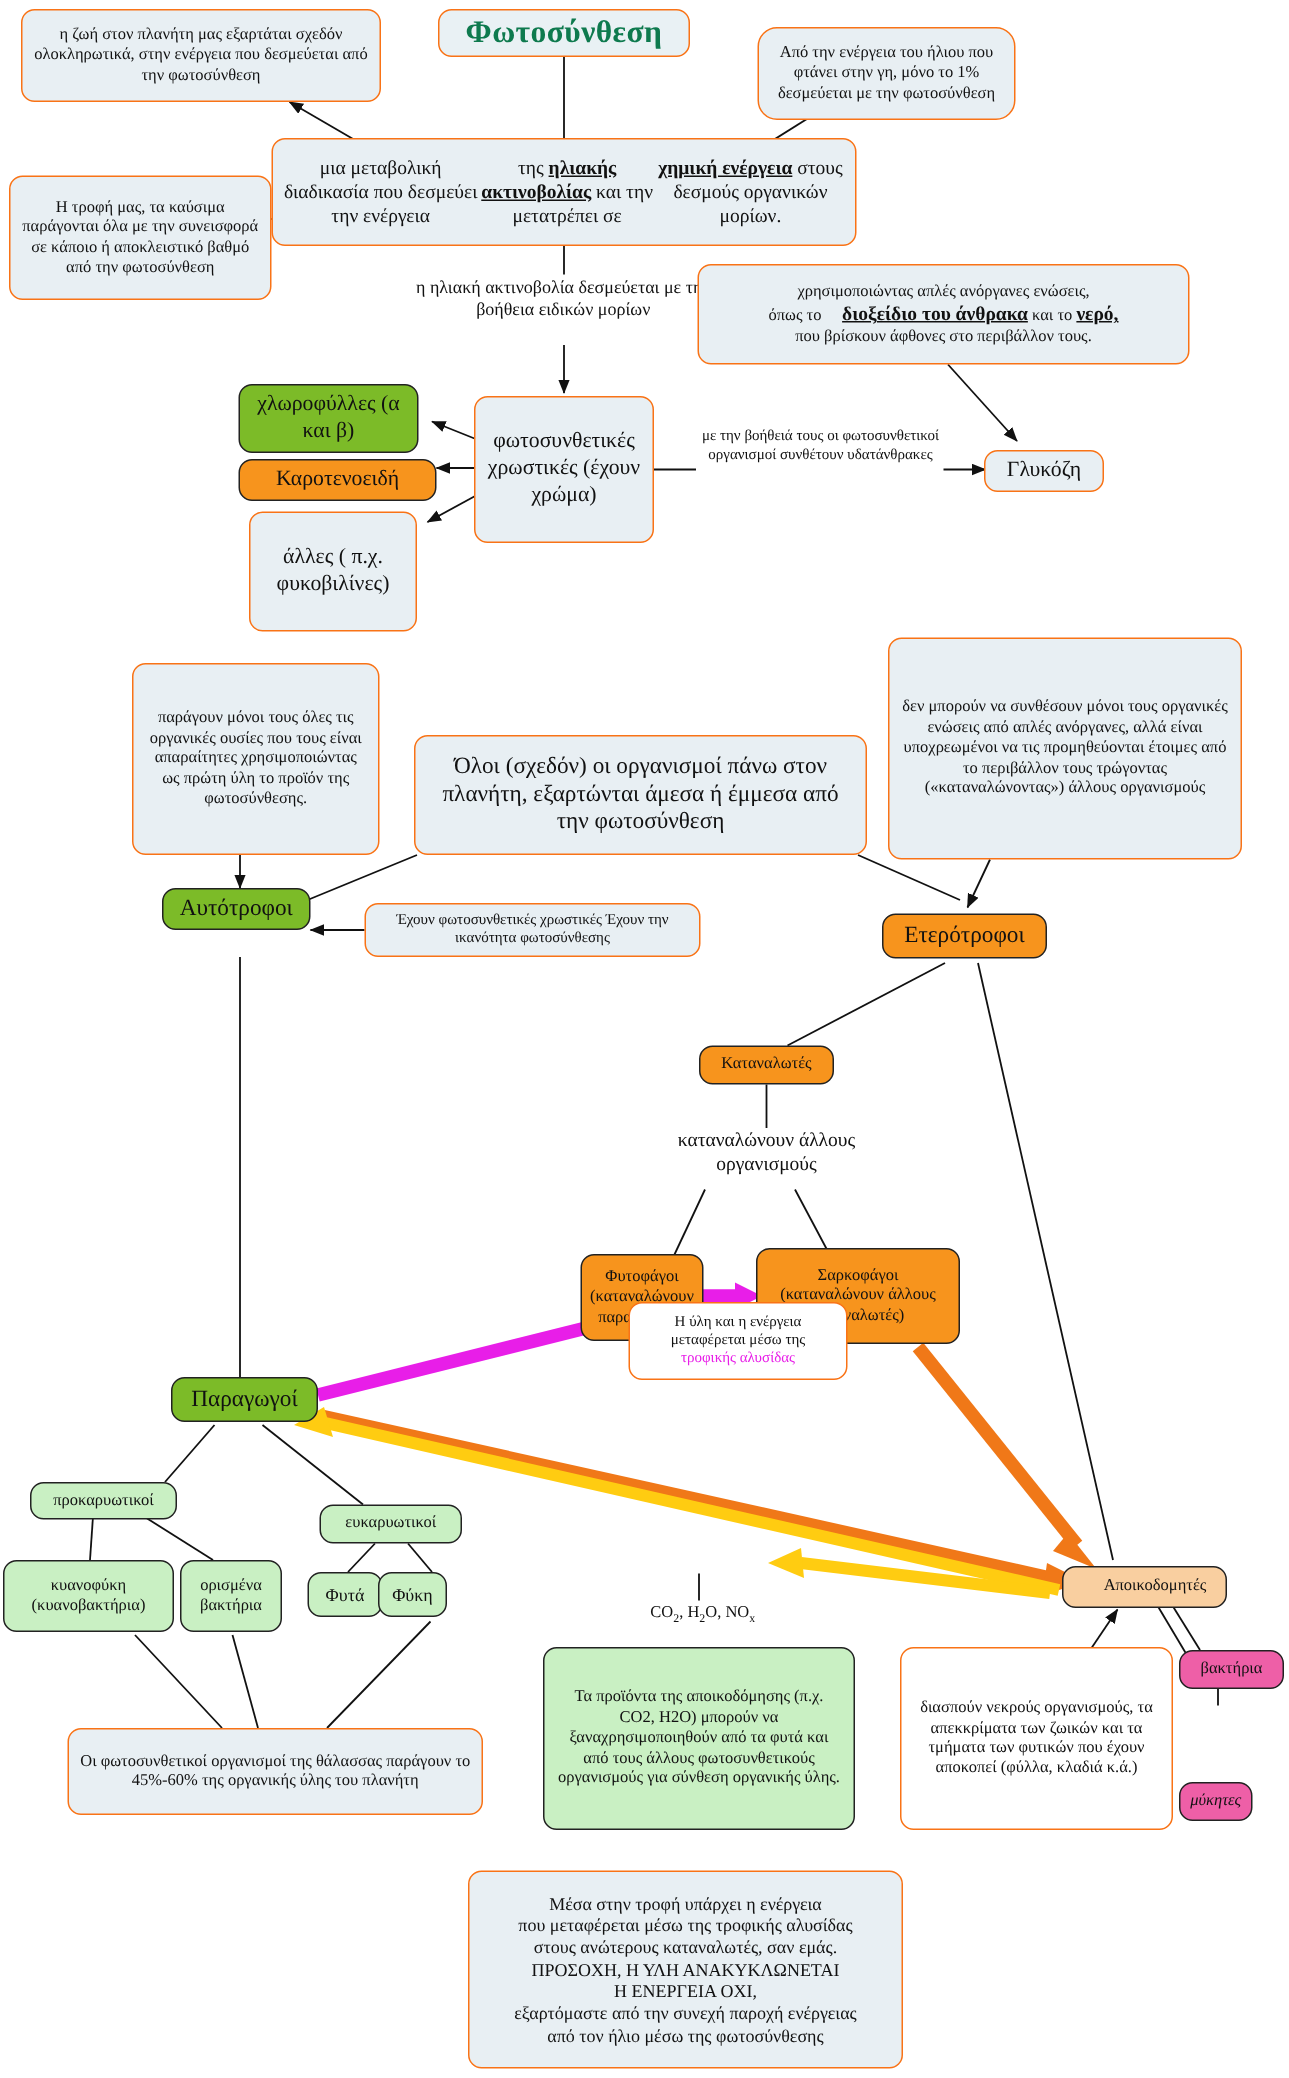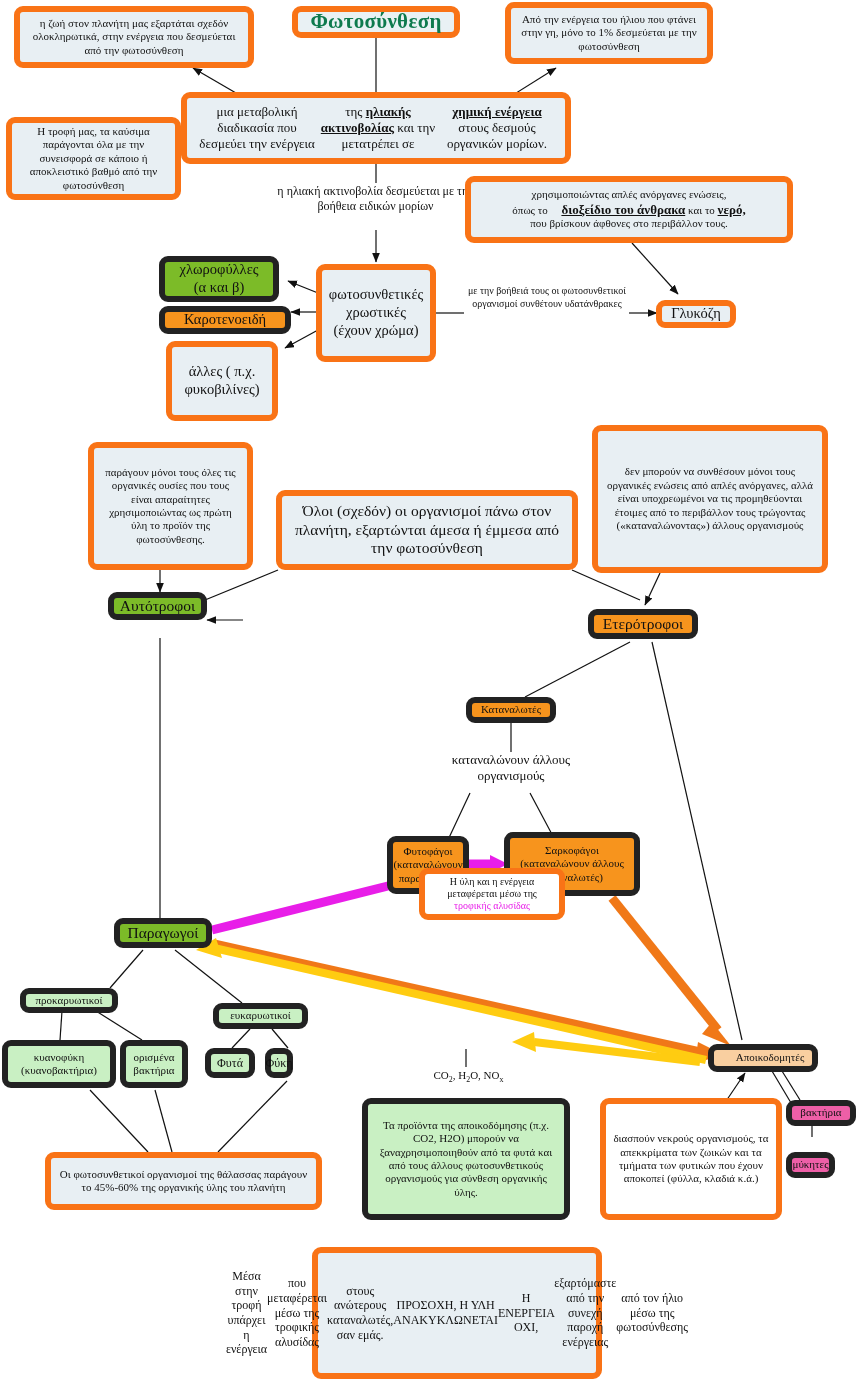--- a/index.html
+++ b/index.html
@@ -1,20 +1,20 @@
 <!DOCTYPE html>
 <html><head>
 <meta charset="utf-8">
 <style>
   html,body{margin:0;padding:0;background:#ffffff;}
   body{font-family:"Liberation Serif", serif;}
   #map{position:relative;width:859px;height:1385px;overflow:hidden;background:#fff;}
   svg#edges{position:absolute;left:0;top:0;width:859px;height:1385px;pointer-events:none;}
   .node{position:absolute;box-sizing:border-box;display:flex;align-items:center;justify-content:center;
-        text-align:center;border:6px solid #f97316;border-radius:9px;background:#e8eff3;color:#111;
+        text-align:center;border:1px solid #f97316;border-radius:9px;background:#e8eff3;color:#111;
         line-height:1.22;padding:4px 7px;}
   .node.plain{background:#e8eff3;}
   .node.white{background:#ffffff;}
   .node.green{background:#7cbb28;border-color:#222;}
   .node.lgreen{background:#c9f0c3;border-color:#222;}
   .node.orange{background:#f7941d;border-color:#222;}
   .node.peach{background:#f9cfa0;border-color:#222;}
   .node.pink{background:#ee5fa7;border-color:#222;}
   .node.title{background:#e9f1f4;color:#0e7a4e;font-weight:bold;font-size:21px;letter-spacing:.3px;}
   .label{position:absolute;text-align:center;color:#111;line-height:1.25;background:transparent;} .fs10{font-size:10px;} .fs11{font-size:11px;}
@@ -140,21 +140,21 @@
       <path d="M216,938 L196,950 L222,958 z" fill="#ffcc11"></path>
       <path d="M700,1062 L534,1042" stroke="#ffcc11" stroke-width="8" fill="none"></path>
       <path d="M534,1032 L512,1042 L536,1052 z" fill="#ffcc11"></path>
     </g>
   </svg>
 
   <div class="node title" style="left:292px;top:6px;width:168px;height:32px;">Φωτοσύνθεση</div>
 
   <div class="node plain fs11" style="left:14px;top:6px;width:240px;height:62px;">η ζωή στον πλανήτη μας εξαρτάται σχεδόν ολοκληρωτικά, στην ενέργεια που δεσμεύεται από την φωτοσύνθεση</div>
 
-  <div class="node plain fs11" style="left:505px;top:2px;width:208px;height:62px;">Από την ενέργεια του ήλιου που φτάνει στην γη, μόνο το 1% δεσμεύεται με την φωτοσύνθεση</div>
+  <div class="node plain fs11" style="left:505px;top:18px;width:172px;height:62px;border-radius:13px;">Από την ενέργεια του ήλιου που φτάνει στην γη, μόνο το 1% δεσμεύεται με την φωτοσύνθεση</div>
 
   <div class="node plain fs13" style="left:181px;top:92px;width:390px;height:72px;flex-direction:row;">
     <div>μια μεταβολική διαδικασία που δεσμεύει την ενέργεια</div>
     <div>
       <span>της </span><span class="u">ηλιακής ακτινοβολίας</span><span> και την μετατρέπει σε</span>
     </div>
     <div>
       <span class="u">χημική ενέργεια</span><span> στους δεσμούς οργανικών μορίων.</span>
     </div>
   </div>
@@ -184,20 +184,21 @@
   <div class="node plain fs14" style="left:656px;top:300px;width:80px;height:28px;">Γλυκόζη</div>
 
   <div class="node plain fs11" style="left:88px;top:442px;width:165px;height:128px;">παράγουν μόνοι τους όλες τις οργανικές ουσίες που τους είναι απαραίτητες χρησιμοποιώντας ως πρώτη ύλη το προϊόν της φωτοσύνθεσης.</div>
 
   <div class="node plain fs15" style="left:276px;top:490px;width:302px;height:80px;">Όλοι (σχεδόν) οι οργανισμοί πάνω στον πλανήτη, εξαρτώνται άμεσα ή έμμεσα από την φωτοσύνθεση</div>
 
   <div class="node plain fs11" style="left:592px;top:425px;width:236px;height:148px;">δεν μπορούν να συνθέσουν μόνοι τους οργανικές ενώσεις από απλές ανόργανες, αλλά είναι υποχρεωμένοι να τις προμηθεύονται έτοιμες από το περιβάλλον τους τρώγοντας («καταναλώνοντας») άλλους οργανισμούς</div>
 
   <div class="node green fs15" style="left:108px;top:592px;width:99px;height:28px;">Αυτότροφοι</div>
 
+  <div class="node plain fs10" style="left:243px;top:602px;width:224px;height:36px;">Έχουν φωτοσυνθετικές χρωστικές Έχουν την ικανότητα φωτοσύνθεσης</div>
 
   <div class="node orange fs15" style="left:588px;top:609px;width:110px;height:30px;">Ετερότροφοι</div>
 
   <div class="node orange fs11" style="left:466px;top:697px;width:90px;height:26px;text-align:center;">Καταναλωτές</div>
 
   <div class="label fs13" style="left:436px;top:752px;width:150px;">καταναλώνουν άλλους οργανισμούς</div>
 
   <div class="node orange fs11" style="left:387px;top:836px;width:82px;height:58px;">Φυτοφάγοι (καταναλώνουν παραγωγούς)</div>
 
   <div class="node orange fs11" style="left:504px;top:832px;width:136px;height:64px;">Σαρκοφάγοι (καταναλώνουν άλλους καταναλωτές)</div>
@@ -213,39 +214,39 @@
   <div class="node lgreen fs11" style="left:20px;top:988px;width:98px;height:25px;">προκαρυωτικοί</div>
 
   <div class="node lgreen fs11" style="left:2px;top:1040px;width:114px;height:48px;">κυανοφύκη (κυανοβακτήρια)</div>
 
   <div class="node lgreen fs11" style="left:120px;top:1040px;width:68px;height:48px;">ορισμένα βακτήρια</div>
 
   <div class="node lgreen fs11" style="left:213px;top:1003px;width:95px;height:26px;">ευκαρυωτικοί</div>
 
   <div class="node lgreen fs12" style="left:205px;top:1048px;width:50px;height:30px;">Φυτά</div>
 
-  <div class="node lgreen fs12" style="left:265px;top:1048px;width:28px;height:30px;">Φύκη</div>
+  <div class="node lgreen fs12" style="left:252px;top:1048px;width:46px;height:30px;">Φύκη</div>
 
   <div class="node plain fs11" style="left:45px;top:1152px;width:277px;height:58px;">Οι φωτοσυνθετικοί οργανισμοί της θάλασσας παράγουν το 45%-60% της οργανικής ύλης του πλανήτη</div>
 
   <div class="label fs11" style="left:416px;top:1069px;width:105px;">
     <span>CO</span><span class="sub">2</span><span>, H</span><span class="sub">2</span><span>O, NO</span><span class="sub">x</span>
   </div>
 
   <div class="node lgreen fs11" style="left:362px;top:1098px;width:208px;height:122px;">Τα προϊόντα της αποικοδόμησης (π.χ. CO2, H2O) μπορούν να ξαναχρησιμοποιηθούν από τα φυτά και από τους άλλους φωτοσυνθετικούς οργανισμούς για σύνθεση οργανικής ύλης.</div>
 
   <div class="node peach fs11" style="left:708px;top:1044px;width:110px;height:28px;padding-left:21px;">Αποικοδομητές</div>
 
   <div class="node pink fs11" style="left:786px;top:1100px;width:70px;height:26px;">βακτήρια</div>
 
-  <div class="node pink fs11" style="left:786px;top:1152px;width:49px;height:26px;">μύκητες</div>
+  <div class="node pink fs11" style="left:786px;top:1188px;width:49px;height:26px;font-style:italic;">μύκητες</div>
 
   <div class="node white fs11" style="left:600px;top:1098px;width:182px;height:122px;">διασπούν νεκρούς οργανισμούς, τα απεκκρίματα των ζωικών και τα τμήματα των φυτικών που έχουν αποκοπεί (φύλλα, κλαδιά κ.ά.)</div>
 
-  <div class="node plain fs12" style="left:312px;top:1247px;width:290px;height:132px;flex-direction:row;">
+  <div class="node plain fs12" style="left:312px;top:1247px;width:290px;height:132px;flex-direction:column;">
     <div>Μέσα στην τροφή υπάρχει η ενέργεια</div>
     <div>που μεταφέρεται μέσω της τροφικής αλυσίδας</div>
     <div>στους ανώτερους καταναλωτές, σαν εμάς.</div>
     <div>ΠΡΟΣΟΧΗ, Η ΥΛΗ ΑΝΑΚΥΚΛΩΝΕΤΑΙ</div>
     <div>Η ΕΝΕΡΓΕΙΑ ΟΧΙ,</div>
     <div>εξαρτόμαστε από την συνεχή παροχή ενέργειας</div>
     <div>από τον ήλιο μέσω της φωτοσύνθεσης</div>
   </div>
 
 </div>

